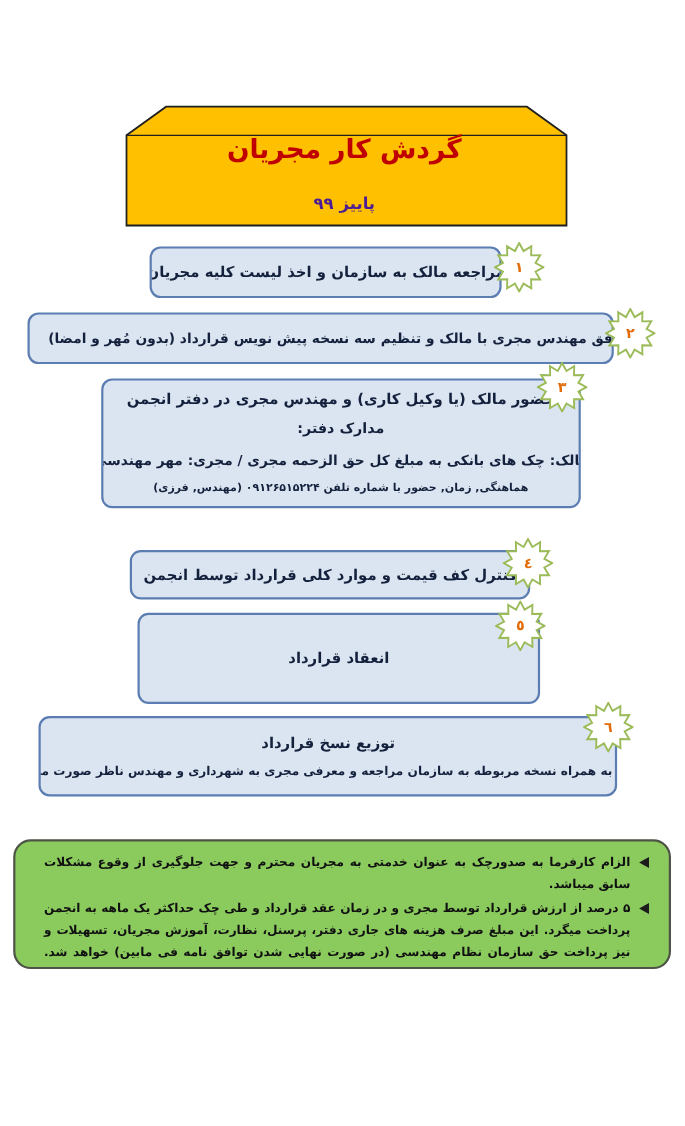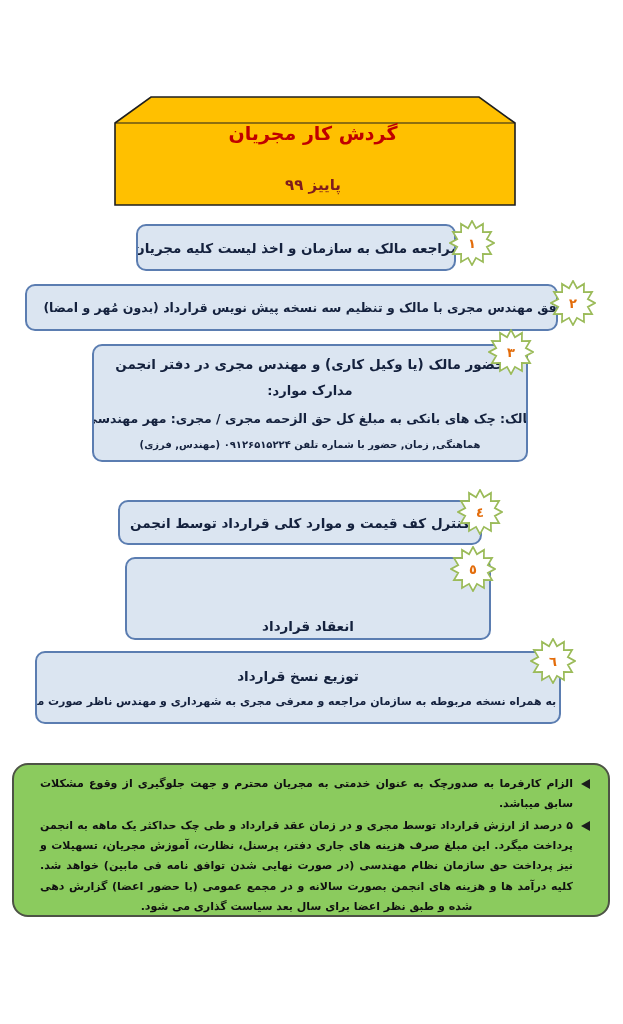--- a/index.html
+++ b/index.html
@@ -7,25 +7,25 @@
   .page {
     position:relative; width:623px; height:1024px;
     background:#ffffff; margin:0 auto; overflow:hidden;
   }
 
   
   .header-slab { position:absolute; left:108px; top:92px; width:410px; height:116px; }
   .header-slab svg { position:absolute; inset:0; width:100%; height:100%; }
   .header-title {
     position:absolute; left:0; right:0; top:30px; text-align:center;
-    font-size:19px; font-weight:bold; color:#c00000; direction:rtl;
+    font-size:24px; font-weight:bold; color:#c00000; direction:rtl;
   }
   .header-subtitle {
     position:absolute; left:0; right:0; top:84px; text-align:center;
-    font-size:15px; font-weight:bold; color:#7f1d1d; direction:rtl;
+    font-size:15px; font-weight:bold; color:#4c1d95; direction:rtl;
   }
 
   
   .step-box {
     position:absolute; background:#dbe5f1; border:2px solid #5b7db1;
     border-radius:10px; direction:rtl; color:#14213d; font-weight:bold;
     display:flex; flex-direction:column; justify-content:center; align-items:center;
     text-align:center; z-index:1; overflow:hidden; padding:4px 12px;
   }
   .step-title   { font-size:13.5px; white-space:nowrap; }
@@ -39,21 +39,21 @@
   
   .badge { position:absolute; width:46px; height:46px; z-index:2; }
   .badge svg { position:absolute; inset:0; width:100%; height:100%; }
   .badge .num {
     position:absolute; inset:0; display:flex; align-items:center; justify-content:center;
     color:#e36c0a; font-size:13px; font-weight:bold;
   }
 
   
   .notes-box {
-    position:absolute; left:12px; top:763px; width:598px; height:154px;
+    position:absolute; left:12px; top:763px; width:598px; height:118px;
     background:#8bcb5e; border:2px solid #4d5345; border-radius:16px;
     direction:rtl; padding:9px 18px 4px 26px; color:#101010; font-weight:bold;
     z-index:1; overflow:hidden;
   }
   .note-row { display:flex; align-items:flex-start; gap:8px; margin-bottom:1px; }
   .arrow-bullet {
     flex:0 0 auto; width:0; height:0; margin-top:5px;
     border-top:5px solid transparent; border-bottom:5px solid transparent;
     border-right:9px solid #1c1c1c;
   }
@@ -77,30 +77,30 @@
   <div class="step-box" id="box1" style="left:136px; top:224px; width:320px; height:47px;">
     <div class="step-title">مراجعه مالک به سازمان و اخذ لیست کلیه مجریان</div>
   </div>
 
   <div class="step-box" id="box2" style="left:25px; top:284px; width:533px; height:47px;">
     <div class="step-title">توافق مهندس مجری با مالک و تنظیم سه نسخه پیش نویس قرارداد (بدون مُهر و امضا)</div>
   </div>
 
   <div class="step-box" id="box3" style="left:92px; top:344px; width:436px; height:118px;">
     <div class="step-title">حضور مالک (یا وکیل کاری) و مهندس مجری در دفتر انجمن</div>
-    <div class="step-sub">مدارک موارد:</div>
+    <div class="step-sub">مدارک دفتر:</div>
     <div class="step-detail">مالک: چک های بانکی به مبلغ کل حق الزحمه مجری / مجری: مهر مهندسی</div>
     <div class="step-contact">هماهنگی, زمان, حضور با شماره تلفن ۰۹۱۲۶۵۱۵۲۲۴ (مهندس, فرزی)</div>
   </div>
 
   <div class="step-box" id="box4" style="left:118px; top:500px; width:364px; height:45px;">
     <div class="step-title">کنترل کف قیمت و موارد کلی قرارداد توسط انجمن</div>
   </div>
 
-  <div class="step-box" id="box5" style="left:125px; top:557px; width:366px; height:83px;justify-content:flex-end;">
+  <div class="step-box" id="box5" style="left:125px; top:557px; width:366px; height:83px;">
     <div class="step-title">انعقاد قرارداد</div>
   </div>
 
   <div class="step-box" id="box6" style="left:35px; top:651px; width:526px; height:73px;">
     <div class="step-title">توزیع نسخ قرارداد</div>
     <div class="step-sub">مالک به همراه نسخه مربوطه به سازمان مراجعه و معرفی مجری به شهرداری و مهندس ناظر صورت میگیرد</div>
   </div>
 
   <div class="badge" style="left:449px; top:220px;">
     <svg viewBox="0 0 48 48" aria-hidden="true">

